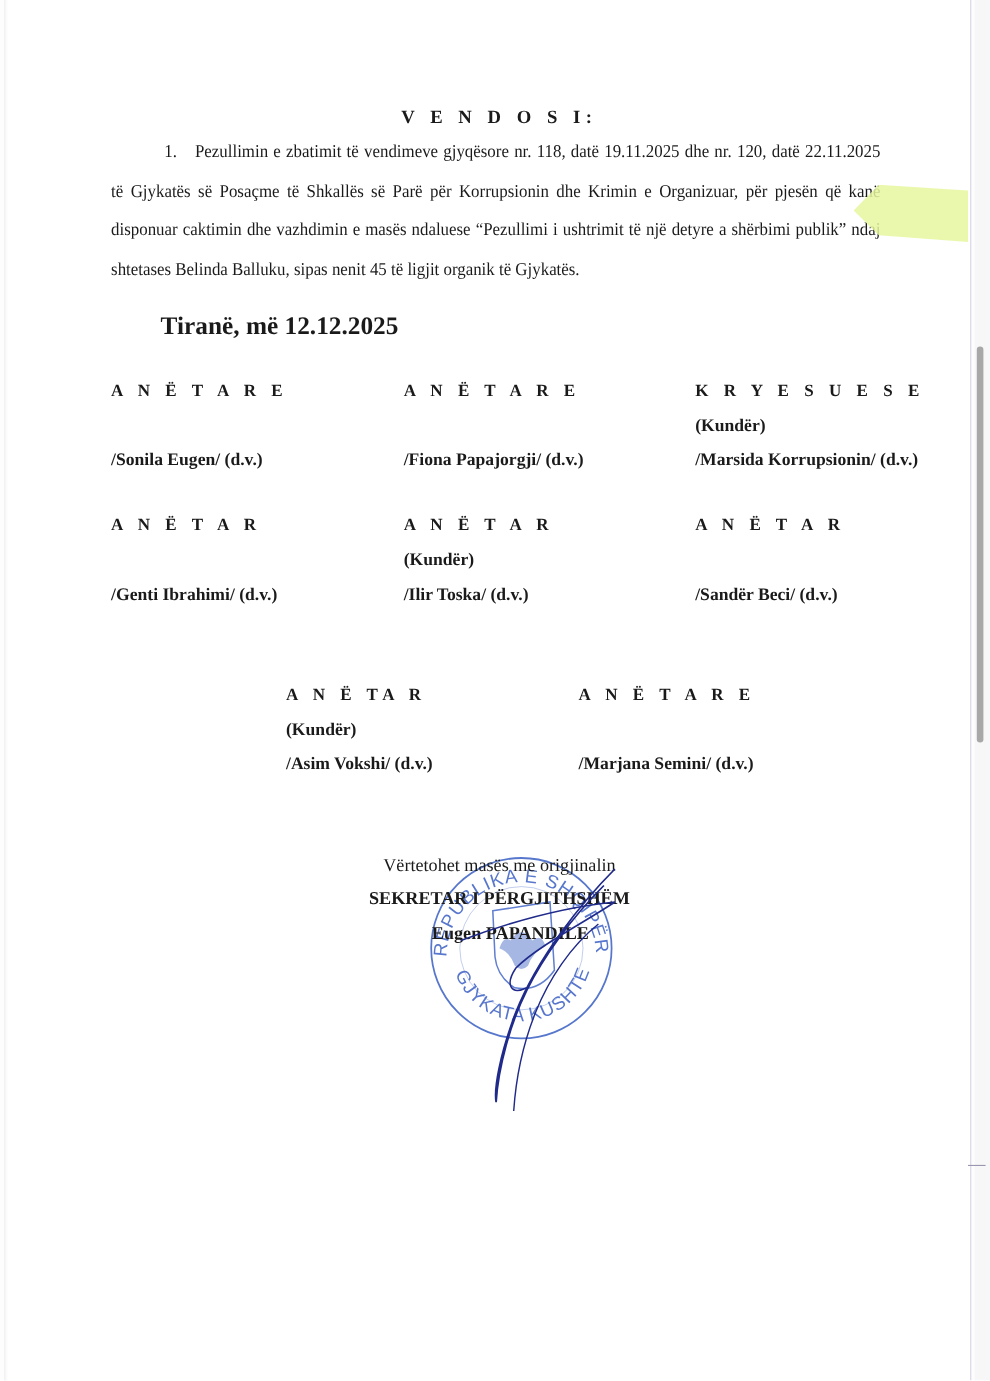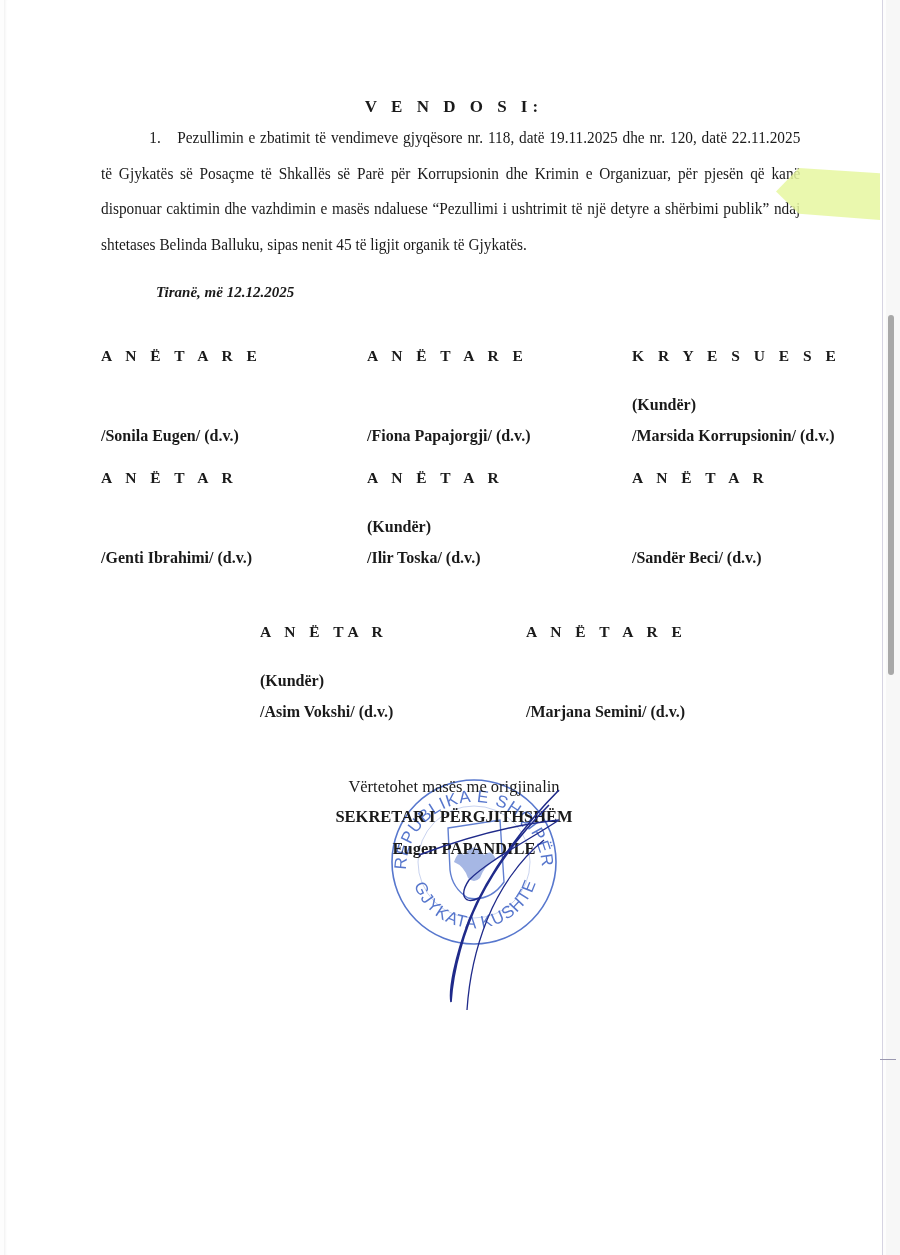--- a/index.html
+++ b/index.html
@@ -87,43 +87,41 @@
       transform-origin: left top;
       width: 752px;
     }
     .para .num {
       display: inline-block;
       padding-left: 52px;
       width: 30px;
     }
     .place-date {
       position: absolute;
-      left: 152px;
+      left: 142px;
       top: 284px;
-      font-size: 15px;
-      font-weight: bold;
-      font-style: italic;
+      font-size: 23px;
+      font-weight: bold;
     }
     .signer {
       position: absolute;
       font-weight: bold;
     }
     .signer .role {
       display: block;
       font-size: 15.5px;
       letter-spacing: 5px;
       height: 32px;
       line-height: 32px;
     }
     .signer .vote {
       display: block;
       font-size: 16px;
       height: 31px;
       line-height: 31px;
-      margin-top: 17px;
     }
     .signer .vote.empty { visibility: hidden; }
     .signer .name {
       display: block;
       font-size: 16px;
       height: 31px;
       line-height: 31px;
     }
     .cert {
       position: absolute;

